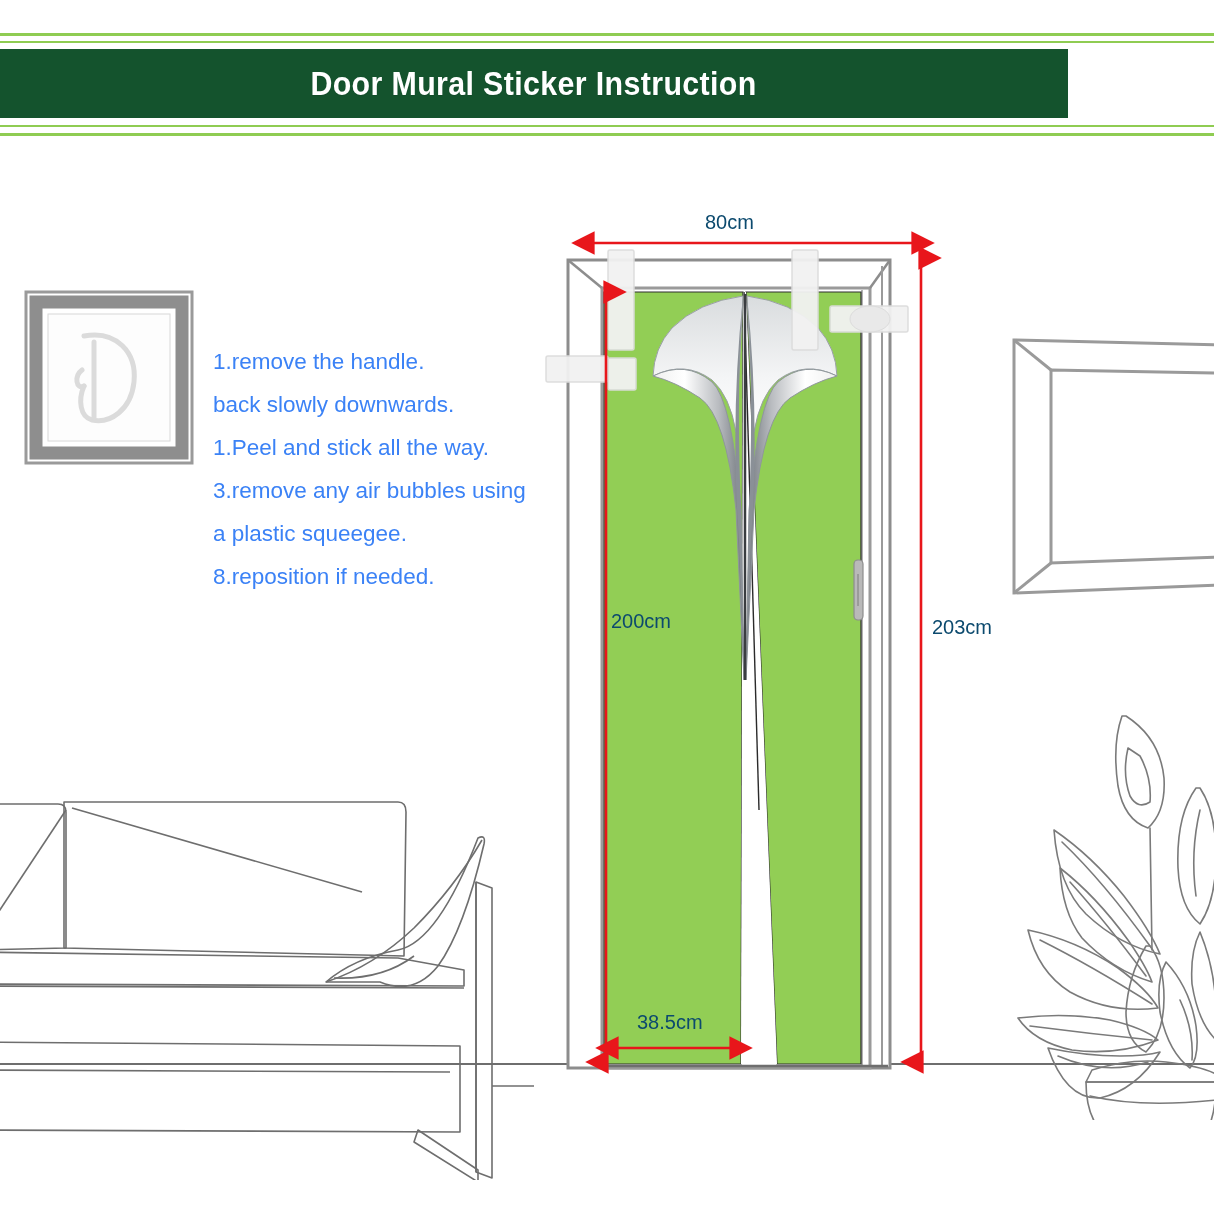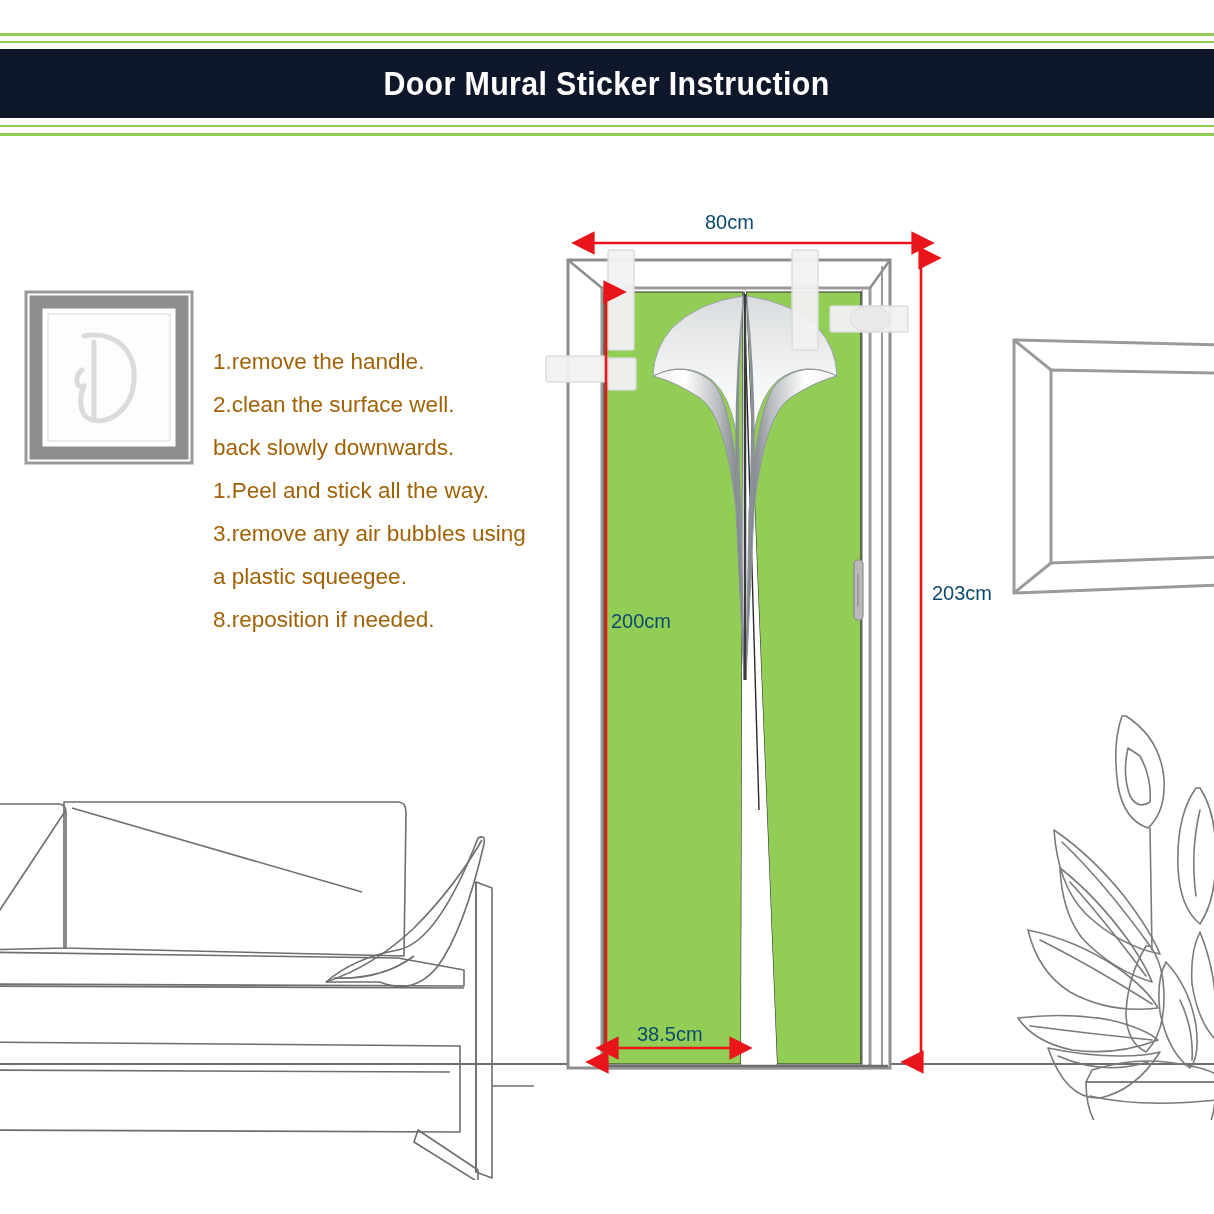--- a/index.html
+++ b/index.html
@@ -12,42 +12,42 @@
   }
   #stage{position:relative;width:1214px;height:1214px;overflow:hidden;background:#fff;}
 
   
   .banner-hairline{position:absolute;left:0;width:1214px;height:3px;background:#8fcc52;}
   .banner-hairline.top{top:33px;}
   .banner-hairline.top2{top:41px;height:2px;}
   .banner-hairline.bot{top:125px;height:2px;}
   .banner-hairline.bot2{top:133px;height:3px;}
   .banner{
-    position:absolute;left:0;top:49px;width:1214px;height:69px;
-    background:#0f172a;
+    position:absolute;left:0;top:49px;width:1068px;height:69px;
+    background:#14532d;
     display:flex;align-items:center;justify-content:center;
   }
   .banner-title{
     color:#ffffff;
     font-size:33px;
     font-weight:bold;
     letter-spacing:0.4px;
     transform:scaleX(0.92);
     text-shadow:0 1px 1px rgba(0,0,0,.10);
     white-space:nowrap;
     font-family:"Liberation Sans", sans-serif;
   }
 
   
   .instructions{
     position:absolute;left:213px;top:340px;width:330px;
   }
   .instructions .line{
     font-size:22.5px;
-    color:#a16207;
+    color:#3b82f6;
     line-height:43px;
     white-space:nowrap;
     font-family:"Liberation Sans", sans-serif;
   }
 
   
   .wall-frame{position:absolute;left:24px;top:290px;width:170px;height:175px;}
 
   
   .right-frame{position:absolute;left:1010px;top:335px;width:210px;height:265px;}
@@ -67,22 +67,22 @@
   
   .dim-label{
     position:absolute;
     color:#0c4a6e;
     font-size:20px;
     font-family:"Liberation Sans", sans-serif;
     white-space:nowrap;
   }
   #dim-80   {left:705px;top:211px;}
   #dim-200  {left:611px;top:610px;}
-  #dim-203  {left:932px;top:582px;text-align:center;}
-  #dim-385  {left:637px;top:1011px;margin-top:12px;}
+  #dim-203  {left:932px;top:616px;text-align:center;}
+  #dim-385  {left:637px;top:1011px;}
 </style>
 </head>
 <body>
 
 <div id="stage">
 
   <div class="banner-hairline top"></div>
   <div class="banner-hairline top2"></div>
   <div class="banner">
     <span class="banner-title">Door Mural Sticker Instruction</span>
@@ -97,21 +97,20 @@
     <rect x="24" y="24" width="122" height="127" fill="#fdfdfd" stroke="#d8d8d8" stroke-width="1"></rect>
     <g opacity="0.30">
       <path d="M60 46 C92 40 113 62 110 92 C107 120 86 134 68 130 C56 127 54 110 60 96" fill="none" stroke="#8e8e8e" stroke-width="5" stroke-linecap="round"></path>
       <path d="M70 52 L70 128" fill="none" stroke="#8e8e8e" stroke-width="5" stroke-linecap="round"></path>
       <path d="M60 96 C52 100 50 86 58 80" fill="none" stroke="#8e8e8e" stroke-width="5" stroke-linecap="round"></path>
     </g>
   </svg>
 
   <div class="instructions">
     <div class="line">1.remove the handle.</div>
-    <div class="line">2.clean the surface well.</div>
     <div class="line">back slowly downwards.</div>
     <div class="line">1.Peel and stick all the way.</div>
     <div class="line">3.remove any air bubbles using</div>
     <div class="line">a plastic squeegee.</div>
     <div class="line">8.reposition if needed.</div>
   </div>
 
   <svg class="right-frame" viewBox="0 0 210 265">
     <path d="M4 5 L210 10 L210 250 L4 258 Z" fill="none" stroke="#9a9a9a" stroke-width="3"></path>
     <path d="M41 35 L210 38 L210 222 L41 228 Z" fill="none" stroke="#9a9a9a" stroke-width="3"></path>

